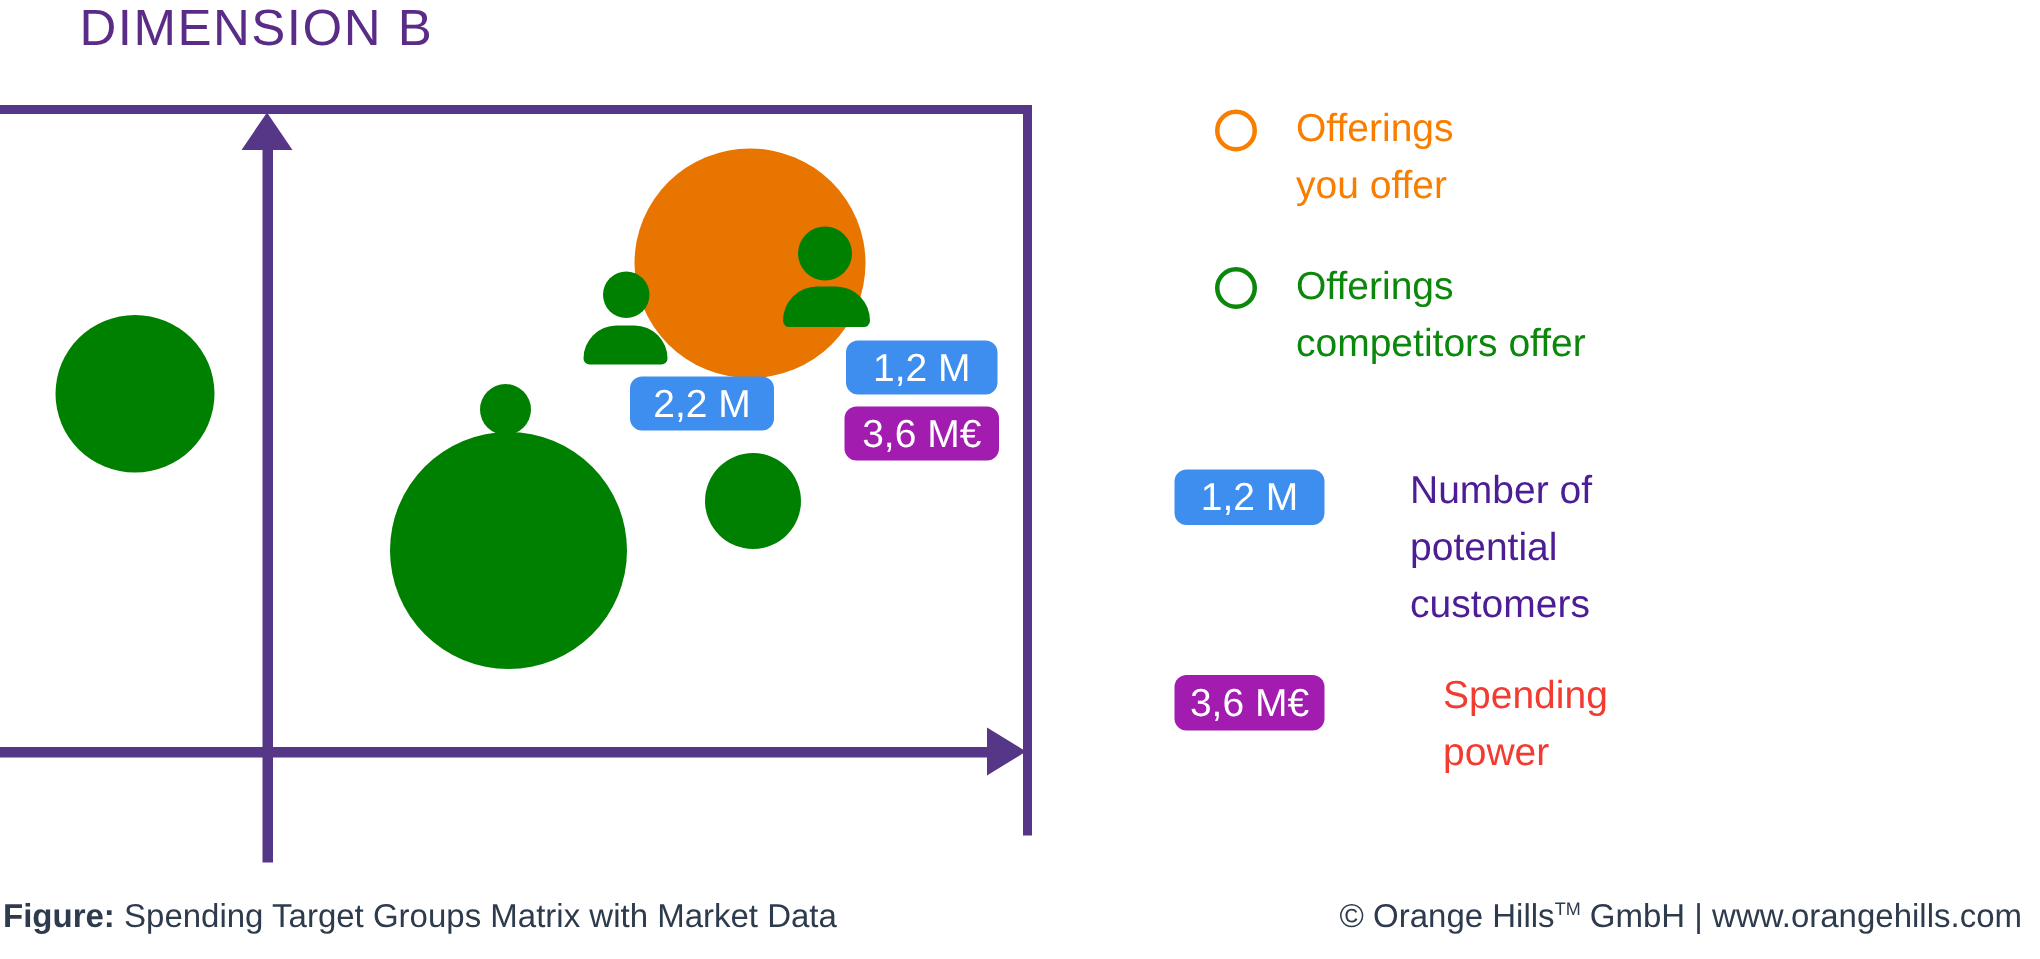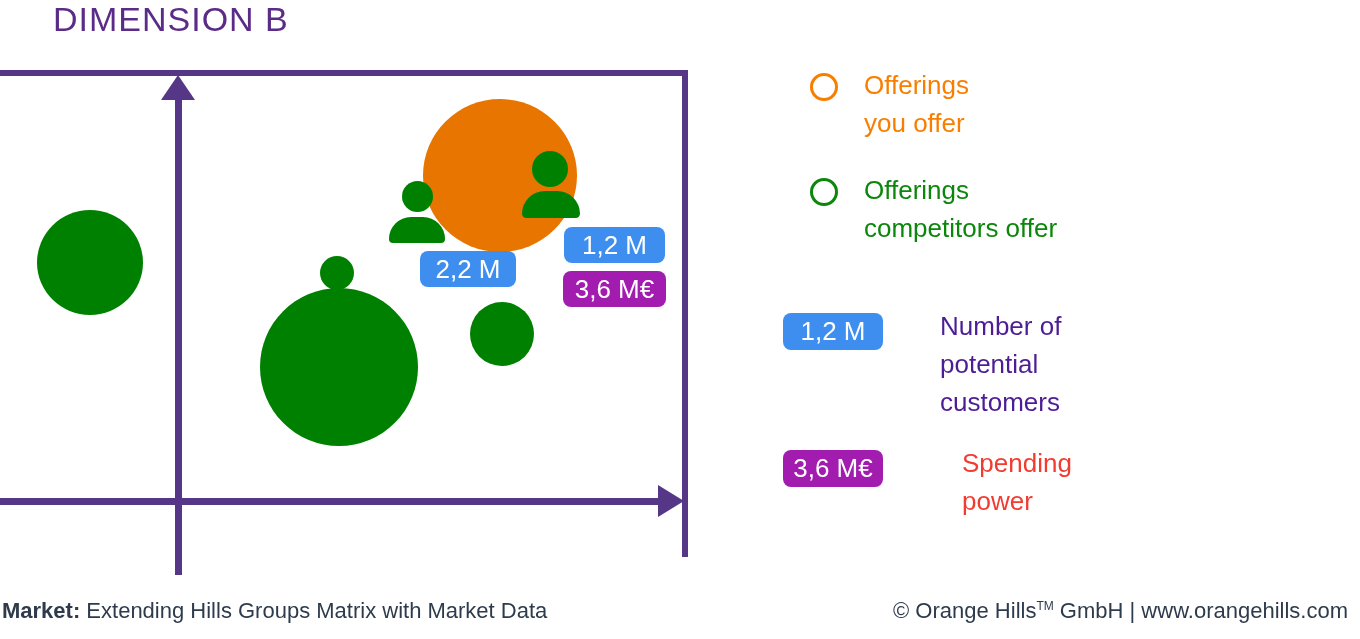--- a/index.html
+++ b/index.html
@@ -117,20 +117,20 @@
     <div class="leg-text lt-blue">Number of
 potential
 customers</div>
 
     <div class="badge red leg-badge-red">3,6 M€</div>
     <div class="leg-text lt-red">Spending
 power</div>
   </div>
 
   <div class="caption">
-    <b>Market:</b><span> Extending Hills Groups Matrix with Market Data</span>
+    <b>Figure:</b><span> Spending Target Groups Matrix with Market Data</span>
   </div>
 
   <div class="credit">
     <span>© Orange Hills</span><sup>TM</sup><span> GmbH | www.orangehills.com</span>
   </div>
 
 </div>
 
 </body></html>

